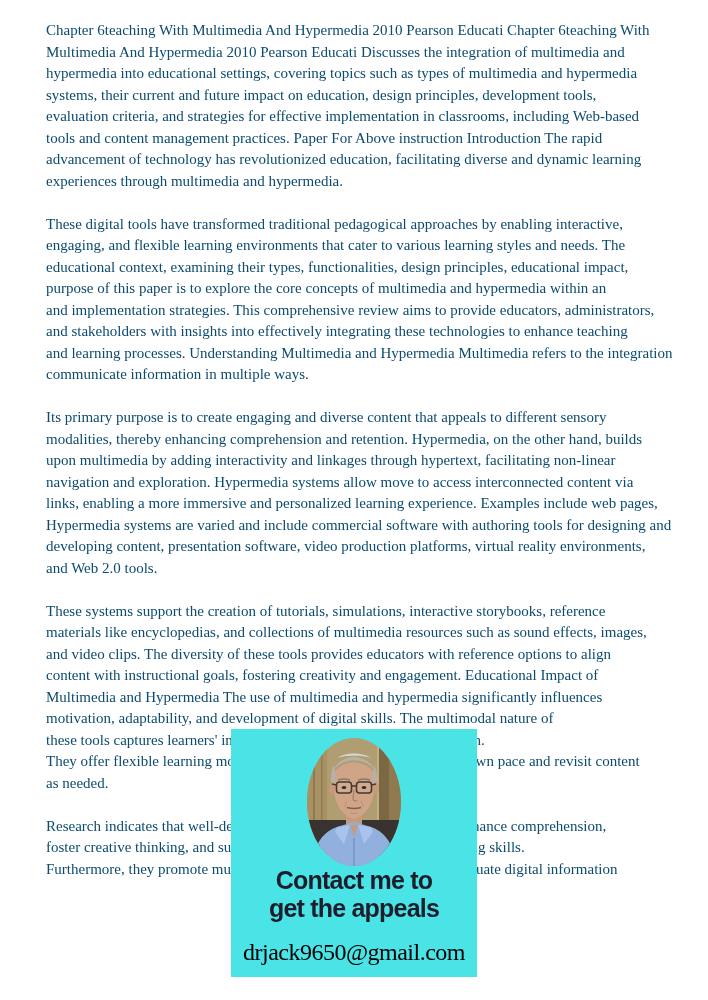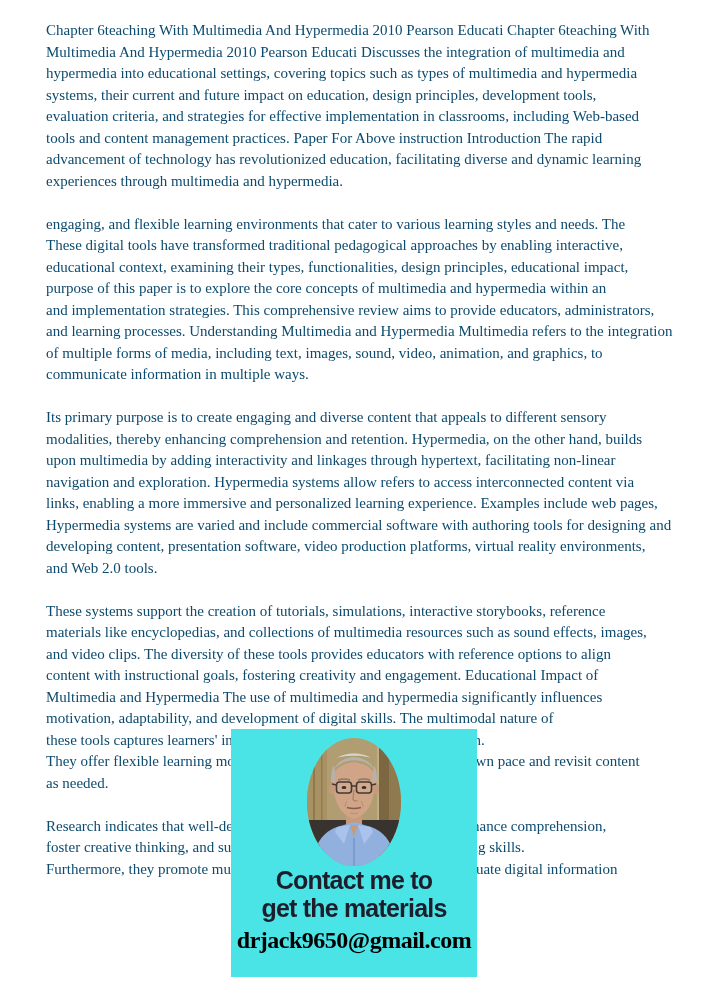--- a/index.html
+++ b/index.html
@@ -36,23 +36,23 @@
   .headline {
     font-family: "Liberation Sans", sans-serif;
     font-weight: 700;
     font-size: 25px;
     line-height: 28px;
     letter-spacing: -0.8px;
     color: #1D1D2B;
     text-align: center;
   }
   .email {
-    margin-top: 5px;
+    margin-top: 17px;
     font-family: "Liberation Serif", serif;
-    font-weight: 700;
+    font-weight: 400;
     font-size: 24px;
     letter-spacing: -0.5px;
     color: #000000;
     white-space: nowrap;
   }
 </style>
 </head>
 <body>
 
 <div class="doc">
@@ -60,34 +60,34 @@
       <div class="line">Chapter 6teaching With Multimedia And Hypermedia 2010 Pearson Educati Chapter 6teaching With</div>
       <div class="line">Multimedia And Hypermedia 2010 Pearson Educati Discusses the integration of multimedia and</div>
       <div class="line">hypermedia into educational settings, covering topics such as types of multimedia and hypermedia</div>
       <div class="line">systems, their current and future impact on education, design principles, development tools,</div>
       <div class="line">evaluation criteria, and strategies for effective implementation in classrooms, including Web-based</div>
       <div class="line">tools and content management practices. Paper For Above instruction Introduction The rapid</div>
       <div class="line">advancement of technology has revolutionized education, facilitating diverse and dynamic learning</div>
       <div class="line">experiences through multimedia and hypermedia.</div>
     </div>
   <div class="para">
+      <div class="line">These digital tools have transformed traditional pedagogical approaches by enabling interactive,</div>
       <div class="line">engaging, and flexible learning environments that cater to various learning styles and needs. The</div>
-      <div class="line">These digital tools have transformed traditional pedagogical approaches by enabling interactive,</div>
       <div class="line">educational context, examining their types, functionalities, design principles, educational impact,</div>
       <div class="line">purpose of this paper is to explore the core concepts of multimedia and hypermedia within an</div>
       <div class="line">and implementation strategies. This comprehensive review aims to provide educators, administrators,</div>
+      <div class="line">and stakeholders with insights into effectively integrating these technologies to enhance teaching</div>
       <div class="line">and learning processes. Understanding Multimedia and Hypermedia Multimedia refers to the integration</div>
-      <div class="line">of multiple forms of media, including text, images, sound, video, animation, and graphics, to</div>
       <div class="line">communicate information in multiple ways.</div>
     </div>
   <div class="para">
       <div class="line">Its primary purpose is to create engaging and diverse content that appeals to different sensory</div>
       <div class="line">modalities, thereby enhancing comprehension and retention. Hypermedia, on the other hand, builds</div>
       <div class="line">upon multimedia by adding interactivity and linkages through hypertext, facilitating non-linear</div>
-      <div class="line">navigation and exploration. Hypermedia systems allow refers to access interconnected content via</div>
+      <div class="line">navigation and exploration. Hypermedia systems allow move to access interconnected content via</div>
       <div class="line">links, enabling a more immersive and personalized learning experience. Examples include web pages,</div>
       <div class="line">Hypermedia systems are varied and include commercial software with authoring tools for designing and</div>
       <div class="line">developing content, presentation software, video production platforms, virtual reality environments,</div>
       <div class="line">and Web 2.0 tools.</div>
     </div>
   <div class="para">
       <div class="line">These systems support the creation of tutorials, simulations, interactive storybooks, reference</div>
       <div class="line">materials like encyclopedias, and collections of multimedia resources such as sound effects, images,</div>
       <div class="line">and video clips. The diversity of these tools provides educators with reference options to align</div>
       <div class="line">content with instructional goals, fostering creativity and engagement. Educational Impact of</div>
@@ -154,16 +154,16 @@
 
       <path d="M47,52 L46,61 Q47,64 50.5,62.5" stroke="#AB7F63" stroke-width="1.2" fill="none"></path>
 
       <path d="M40,63 Q38,66 38,69 M54,63 Q56,66 56,69" stroke="#B98F74" stroke-width="1" fill="none"></path>
       <path d="M40,69.5 Q47,71.5 54,69.5" stroke="#8A5B4C" stroke-width="1.6" fill="none"></path>
       <path d="M43,75 Q47,76.5 51,75" stroke="#B98F74" stroke-width="1" fill="none"></path>
     </g>
   </svg>
   <div class="headline">
     <div>Contact me to</div>
-    <div>get the materials</div>
+    <div>get the appeals</div>
   </div>
   <div class="email">drjack9650@gmail.com</div>
 </div>
 
 </body></html>

